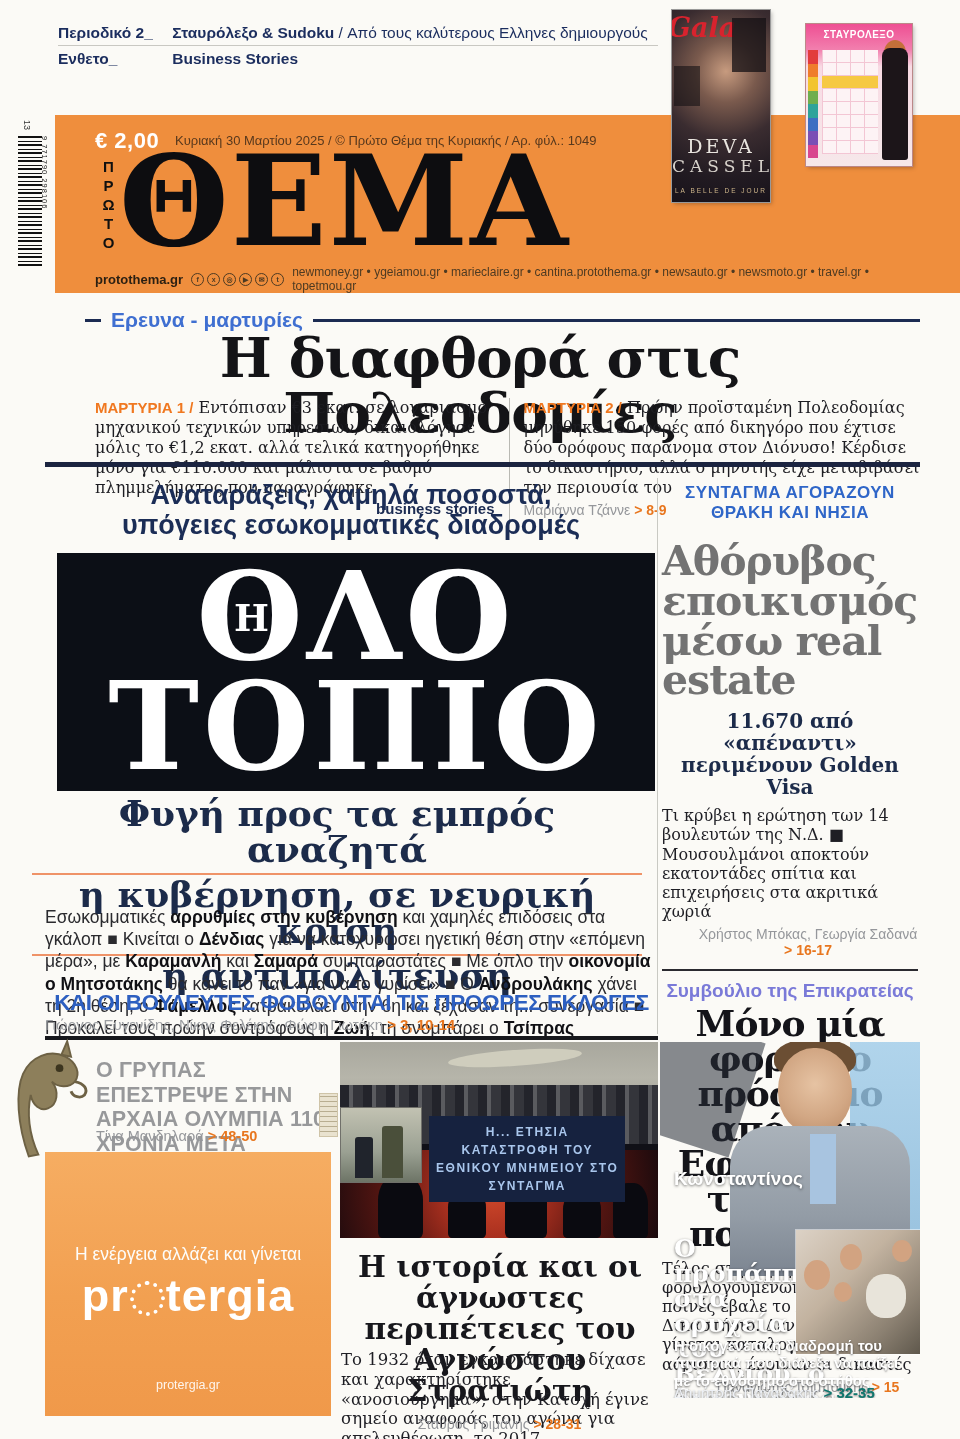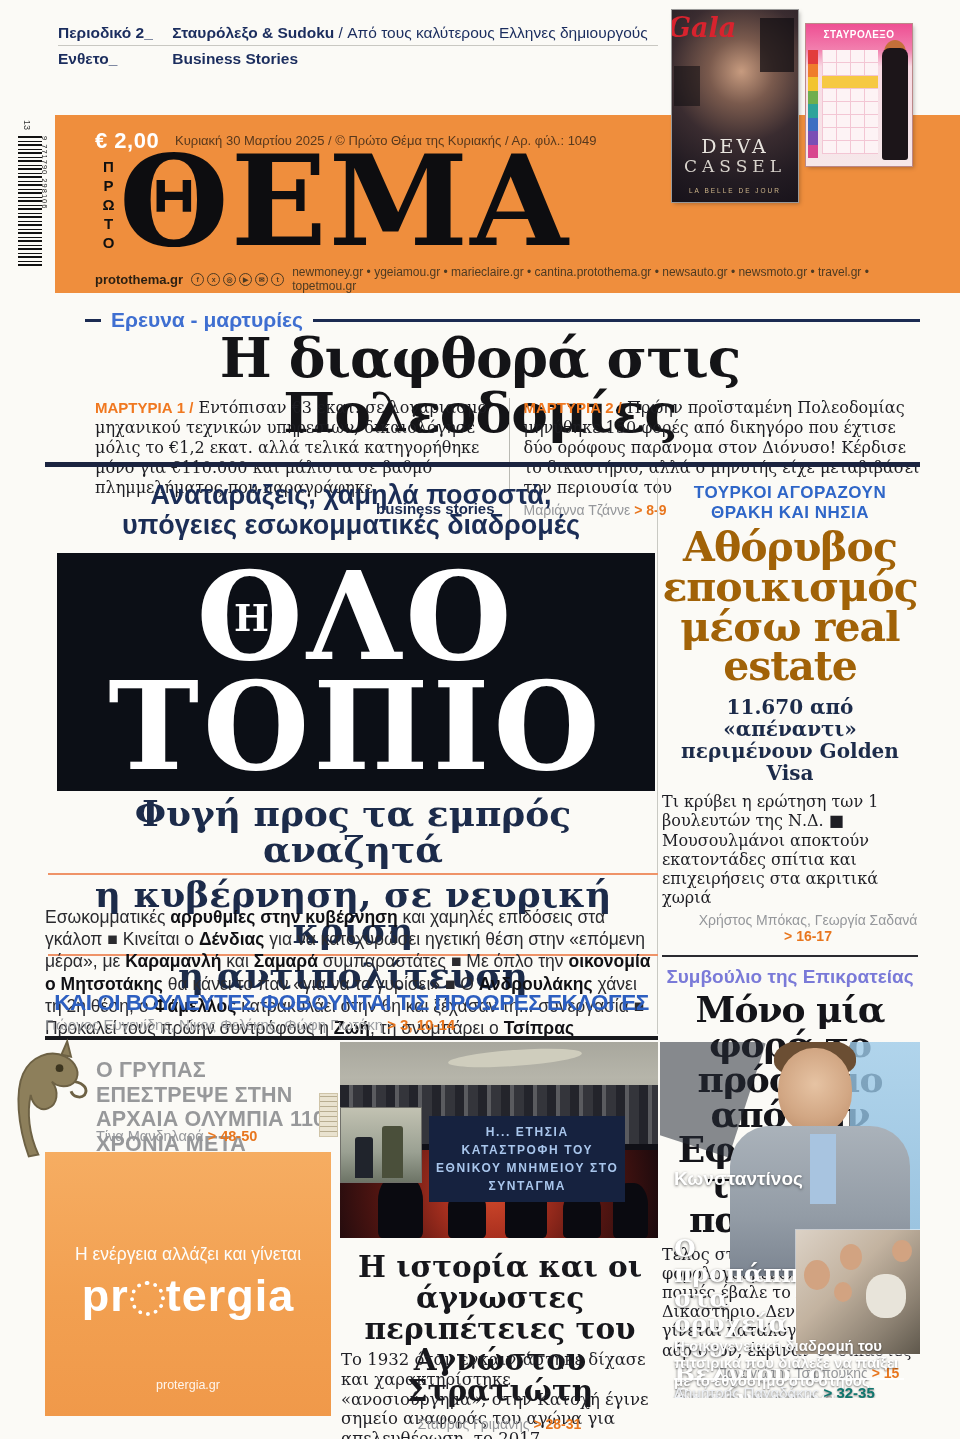--- a/index.html
+++ b/index.html
@@ -32,21 +32,21 @@
     letter-spacing:2px;color:#10100f;margin:8px 2px 0 0;}
   .logo-main{font-family:"DejaVu Serif",serif;font-weight:900;font-size:126px;line-height:.82;
     color:#0d0d10;letter-spacing:2px;}
   .sites-row{left:95px;top:265px;width:840px;font-size:12px;color:#4d3a22;display:flex;align-items:center;gap:8px;}
   .site-main{font-weight:bold;color:#2a1f12;font-size:13px;}
   .social{display:inline-flex;gap:3px;}
   .social b{width:11px;height:11px;border:1px solid #4d3a22;border-radius:50%;font-size:7px;line-height:11px;
     text-align:center;font-weight:bold;color:#4d3a22;display:inline-block;}
 
   
-  .gala{left:672px;top:10px;width:126px;height:192px;background:
+  .gala{left:672px;top:10px;width:98px;height:192px;background:
     radial-gradient(circle at 55% 32%,#c79b7f 0%,#7a5a4d 22%,#3a2c30 48%,#221b22 75%,#17121a 100%);
     box-shadow:0 0 0 1px #999,2px 2px 4px rgba(0,0,0,.25);overflow:hidden;}
   .gala-mast{position:absolute;left:-4px;top:2px;font-family:"DejaVu Serif",serif;font-style:italic;
     font-weight:bold;font-size:27px;color:#d8232e;}
   .gala-block{position:absolute;right:4px;top:8px;width:34px;height:54px;background:rgba(20,16,20,.75);}
   .gala-block2{position:absolute;left:2px;top:56px;width:26px;height:40px;background:rgba(20,16,20,.6);}
   .gala-name{position:absolute;left:0;right:0;bottom:26px;text-align:center;color:#e9e5df;
     font-family:"DejaVu Serif",serif;font-size:19px;letter-spacing:3px;line-height:1.1;}
   .gala-name2{position:absolute;left:0;right:0;bottom:8px;text-align:center;color:#cdb58a;
     font-size:6.5px;letter-spacing:2px;}
@@ -82,36 +82,36 @@
   .col-divider{left:657px;top:478px;width:1px;height:556px;background:#c9c9c3;}
 
   
   .overline{left:45px;top:481px;width:612px;text-align:center;font-weight:bold;font-size:27px;
     color:#1b2d56;line-height:1.1;}
   .black-box{left:57px;top:553px;width:598px;height:238px;background:#0c0f16;color:#fff;
     display:flex;flex-direction:column;align-items:center;justify-content:center;
     font-family:"DejaVu Serif",serif;font-weight:bold;font-size:122px;line-height:.9;letter-spacing:4px;}
   .theta{position:relative;display:inline-block;}
   .theta .embed{position:absolute;left:50%;top:52%;transform:translate(-50%,-50%);font-size:37px;letter-spacing:0;}
-  .sub-serif{left:48px;top:794px;width:610px;text-align:center;font-family:"DejaVu Serif",serif;
+  .sub-serif{left:32px;top:794px;width:610px;text-align:center;font-family:"DejaVu Serif",serif;
     font-weight:bold;font-size:36px;color:#1c2b4a;line-height:1.0;}
   .sub-serif .line{padding:1px 0 6px;}
   .sub-serif .ruled{border-bottom:2px solid #ef9368;}
   .main-body{left:45px;top:906px;width:613px;font-size:17.5px;line-height:1.27;color:#2a2a2e;}
   .main-body b{color:#101014;}
   .caps-line{left:45px;top:990px;width:613px;text-align:center;font-weight:800;font-size:22.5px;
     letter-spacing:-.5px;color:#2d5fc0;white-space:nowrap;}
   .main-byline{left:45px;top:1016px;width:613px;text-align:left;font-size:15px;color:#9a9da1;}
   .black-rule{left:45px;top:1036px;width:613px;height:4px;background:#17181c;}
 
   
   .right-col{left:662px;top:483px;width:256px;}
   .r-kicker{font-weight:800;font-size:17px;color:#2f66c8;text-align:center;line-height:1.15;letter-spacing:.5px;}
   .r-headline{font-family:"DejaVu Serif",serif;font-weight:900;font-size:41px;letter-spacing:-1px;
-    text-align:center;color:#a16207;line-height:.97;margin-top:6px;}
+    text-align:left;color:#737373;line-height:.97;margin-top:20px;}
   .r-subhead{font-family:"DejaVu Serif",serif;font-weight:bold;font-size:20px;text-align:center;
     color:#1c2b4a;line-height:1.1;margin-top:9px;}
   .r-body{font-family:"DejaVu Serif",serif;font-size:16px;line-height:1.2;color:#1e1e24;margin-top:8px;}
   .r-byline{text-align:center;font-size:14px;color:#95979b;margin-top:5px;margin-left:36px;}
   .r-div{border-top:2px solid #2a2a30;margin:11px 0 9px;}
   .r-kicker2{font-weight:800;font-size:19px;color:#7a7ad8;text-align:center;}
   .r-headline2{font-family:"DejaVu Serif",serif;font-weight:900;font-size:36px;letter-spacing:-1px;
     text-align:center;color:#141419;line-height:.97;margin-top:4px;}
 
   
@@ -291,26 +291,26 @@
   </div>
   <div class="abs caps-line">ΚΑΙ ΟΙ ΒΟΥΛΕΥΤΕΣ ΦΟΒΟΥΝΤΑΙ ΤΙΣ ΠΡΟΩΡΕΣ ΕΚΛΟΓΕΣ</div>
   <div class="abs main-byline">
     <span>Γιώργος Ευγενίδης, Νίκος Φελέκης, Φώφη Γιωτάκη</span>
     <span class="pages">&gt; 3, 10-14</span>
   </div>
   <div class="abs black-rule"></div>
 
   <div class="abs right-col">
     <div class="r-kicker">
-      <div>ΤΟΥΡΚΟΙ ΑΓΟΡΑΖΟΥΝ</div>
+      <div>ΣΥΝΤΑΓΜΑ ΑΓΟΡΑΖΟΥΝ</div>
       <div>ΘΡΑΚΗ ΚΑΙ ΝΗΣΙΑ</div>
     </div>
     <div class="r-headline">Αθόρυβος εποικισμός μέσω real estate</div>
     <div class="r-subhead">11.670 από «απέναντι» περιμένουν Golden Visa</div>
-    <div class="r-body">Τι κρύβει η ερώτηση των 1 βουλευτών της Ν.Δ. ■ Μουσουλμάνοι αποκτούν εκατοντάδες σπίτια και επιχειρήσεις στα ακριτικά χωριά</div>
+    <div class="r-body">Τι κρύβει η ερώτηση των 14 βουλευτών της Ν.Δ. ■ Μουσουλμάνοι αποκτούν εκατοντάδες σπίτια και επιχειρήσεις στα ακριτικά χωριά</div>
     <div class="r-byline">
       <span>Χρήστος Μπόκας, Γεωργία Σαδανά</span>
       <span class="pages">&gt; 16-17</span>
     </div>
     <div class="r-div"></div>
     <div class="r-kicker2">Συμβούλιο της Επικρατείας</div>
     <div class="r-headline2">Μόνο μία φορά το πρόστιμο από την Εφορία για την ίδια παράβαση</div>
     <div class="r-body">Τέλος στην ομηρία χιλιάδων φορολογουμένων με παρόμοιες ποινές έβαλε το Ανώτατο Δικαστήριο. Δεν μπορεί να γίνεται καταλογισμός επ' αόριστον, έκριναν οι δικαστές</div>
     <div class="r-byline">
       <span>Παναγιώτης Τσιμπούκης</span>

